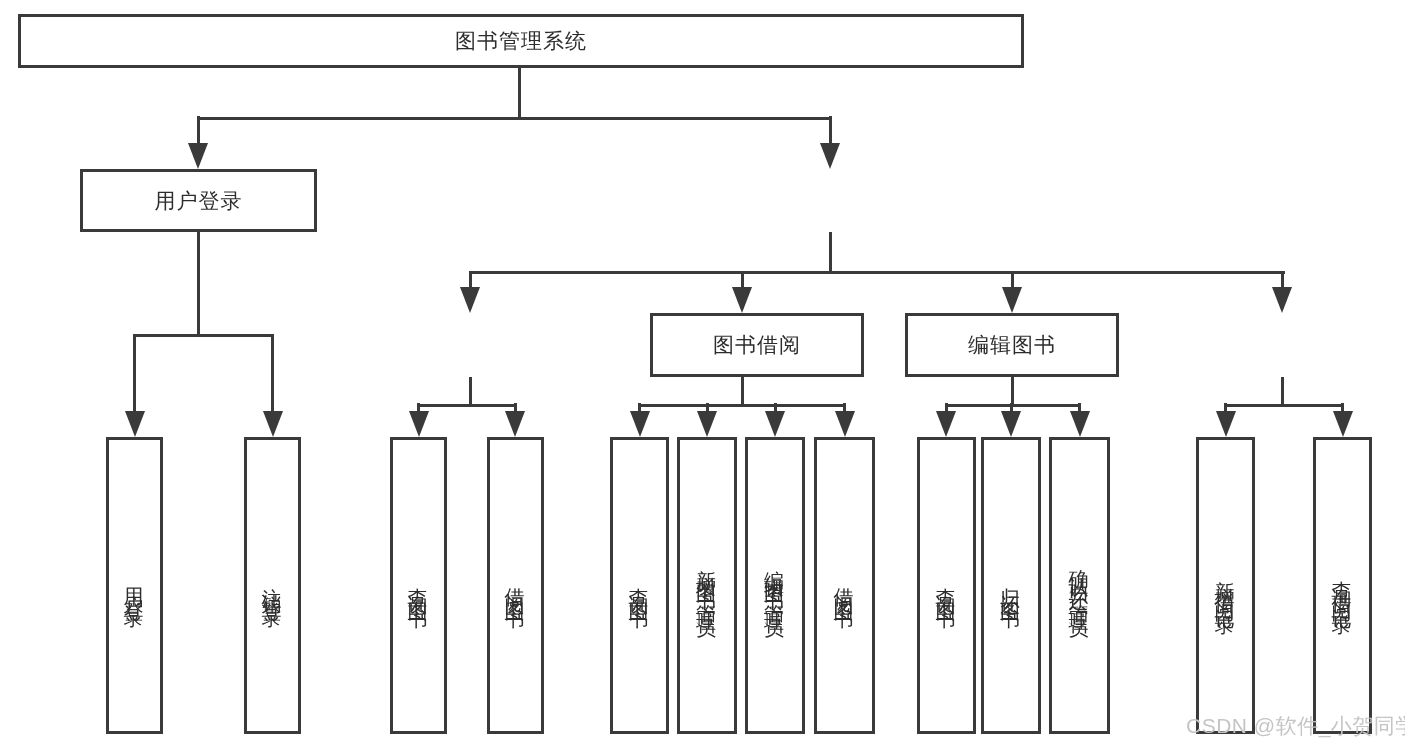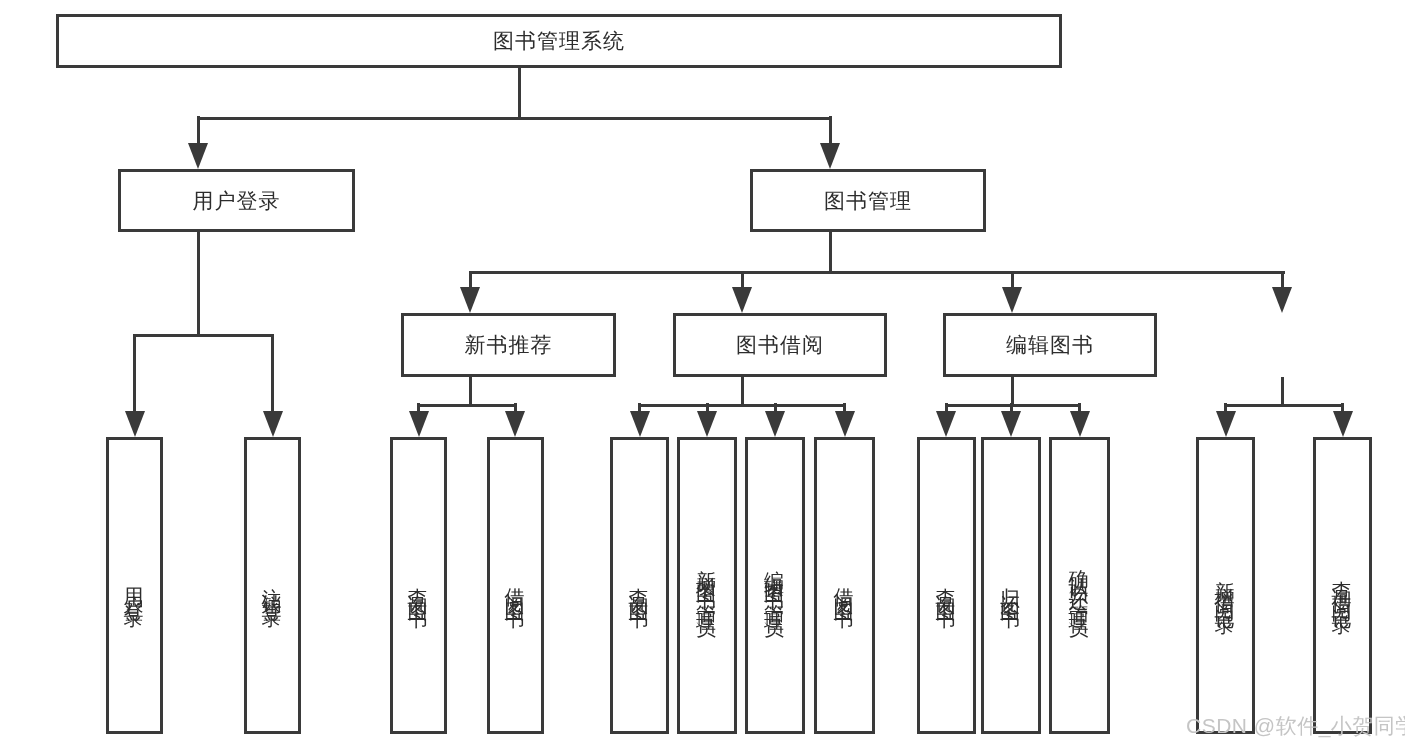--- a/index.html
+++ b/index.html
@@ -4,21 +4,21 @@
 <style>
   html,body{margin:0;padding:0;background:#ffffff;}
   .stage{
     position:relative;width:1405px;height:747px;background:#ffffff;
     font-family:"Liberation Sans","DejaVu Sans",sans-serif;overflow:hidden;
   }
   .box{
     position:absolute;box-sizing:border-box;border:3px solid #3a3a3a;background:#ffffff;
     display:flex;align-items:center;justify-content:center;color:#2d2d2d;z-index:2;
   }
-  .hbox{font-size:21px;letter-spacing:1px;margin-left:38px;}
+  .hbox{font-size:21px;letter-spacing:1px;}
   .vbox{writing-mode:vertical-rl;text-orientation:mixed;font-size:20px;letter-spacing:7px;}
   .vl,.hl{position:absolute;background:#3a3a3a;z-index:1;}
   .vl{width:3px;}
   .hl{height:3px;}
   .ar{
     position:absolute;width:0;height:0;z-index:1;
     border-left:10px solid transparent;border-right:10px solid transparent;
     border-top:26px solid #3a3a3a;
   }
   .watermark{
@@ -31,28 +31,22 @@
 
 <div class="stage">
 
   <div class="box hbox" style="left:18px;top:14px;width:1006px;height:54px">
     <span>图书管理系统</span>
   </div>
 
   <div class="box hbox" style="left:80px;top:169px;width:237px;height:63px">
     <span>用户登录</span>
   </div>
-  <div class="box hbox" style="left:712px;top:169px;width:236px;height:63px">
-    <span>图书管理</span>
-  </div>
 
-  <div class="box hbox" style="left:363px;top:313px;width:215px;height:64px">
-    <span>新书推荐</span>
-  </div>
-  <div class="box hbox" style="left:635px;top:313px;width:214px;height:64px">
+  <div class="box hbox" style="left:650px;top:313px;width:214px;height:64px">
     <span>图书借阅</span>
   </div>
   <div class="box hbox" style="left:905px;top:313px;width:214px;height:64px">
     <span>编辑图书</span>
   </div>
 
   <div class="box vbox" style="left:106px;top:437px;width:57px;height:297px">
     <span>用户登录</span>
   </div>
   <div class="box vbox" style="left:244px;top:437px;width:57px;height:297px">

